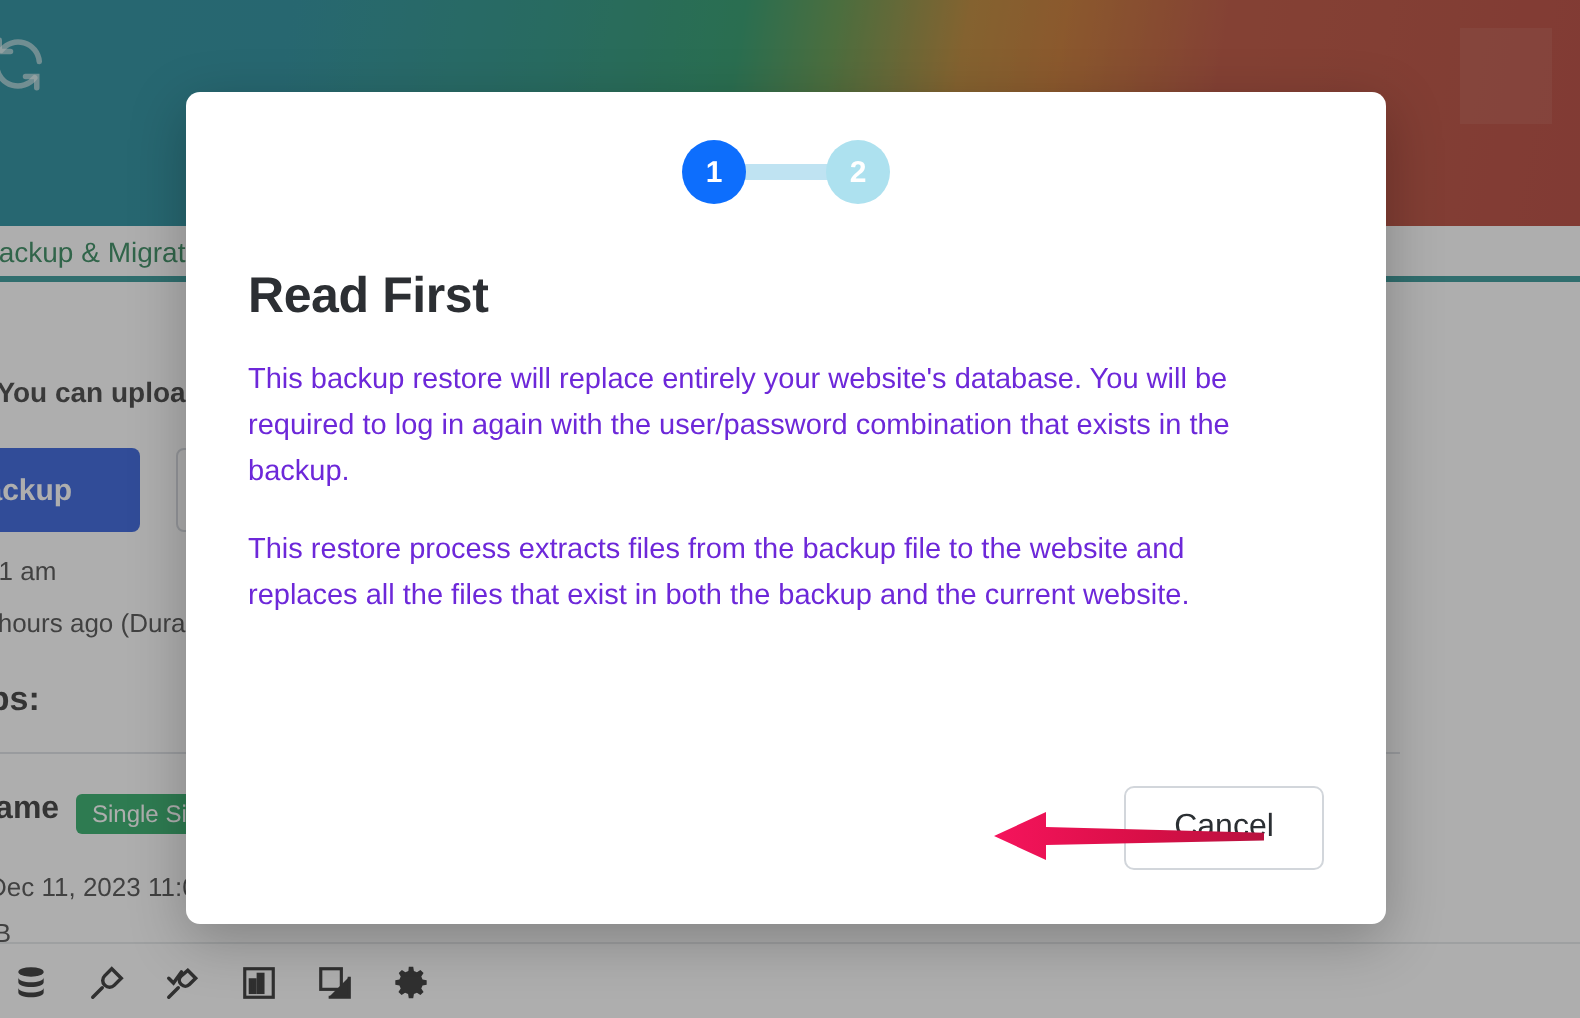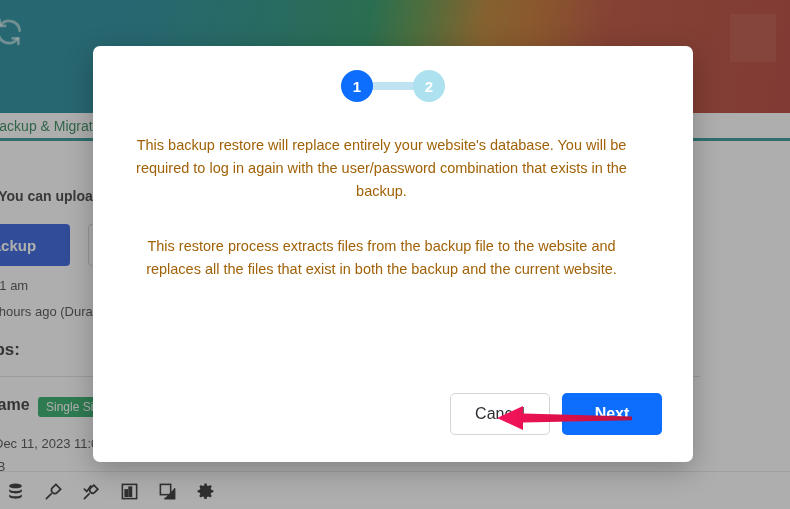--- a/index.html
+++ b/index.html
@@ -255,26 +255,25 @@
     letter-spacing: -0.2px;
   }
 
   .modal-lead {
     margin-top: 18px;
     font-size: 14.5px;
     color: #44484d;
     line-height: 1.45;
   }
   .modal-para {
-    margin-top: 32px;
+    margin-top: 16px;
     font-size: 14.5px;
-    color: #a16207;
+    color: #6d28d9;
     line-height: 1.58;
     max-width: 515px;
-    text-align: center;
   }
 
   .modal-actions {
     position: absolute;
     right: 31px; bottom: 27px;
     display: flex;
     align-items: center;
     gap: 12px;
   }
   .btn {
@@ -397,28 +396,28 @@
   <div id="dim-overlay"></div>
 
   <div id="modal">
 
     <div class="stepper">
       <div class="step-circle active">1</div>
       <div class="step-line"></div>
       <div class="step-circle inactive">2</div>
     </div>
 
+    <h1 class="modal-title">Read First</h1>
 
 
     <p class="modal-para">This backup restore will replace entirely your website's database. You will be required to log in again with the user/password combination that exists in the backup.</p>
     <p class="modal-para">This restore process extracts files from the backup file to the website and replaces all the files that exist in both the backup and the current website.</p>
 
     <div class="modal-actions">
       <button class="btn btn-cancel">Cancel</button>
-      <button class="btn btn-next">Next</button>
     </div>
   </div>
 
   <div id="annot-arrow">
     <svg viewBox="0 0 135 28" width="135" height="28">
       <defs>
         <linearGradient id="arrowGrad" x1="0" y1="0" x2="1" y2="0">
           <stop offset="0%" stop-color="#f5145c"></stop>
           <stop offset="55%" stop-color="#d90f47"></stop>
           <stop offset="100%" stop-color="#b8123f"></stop>

